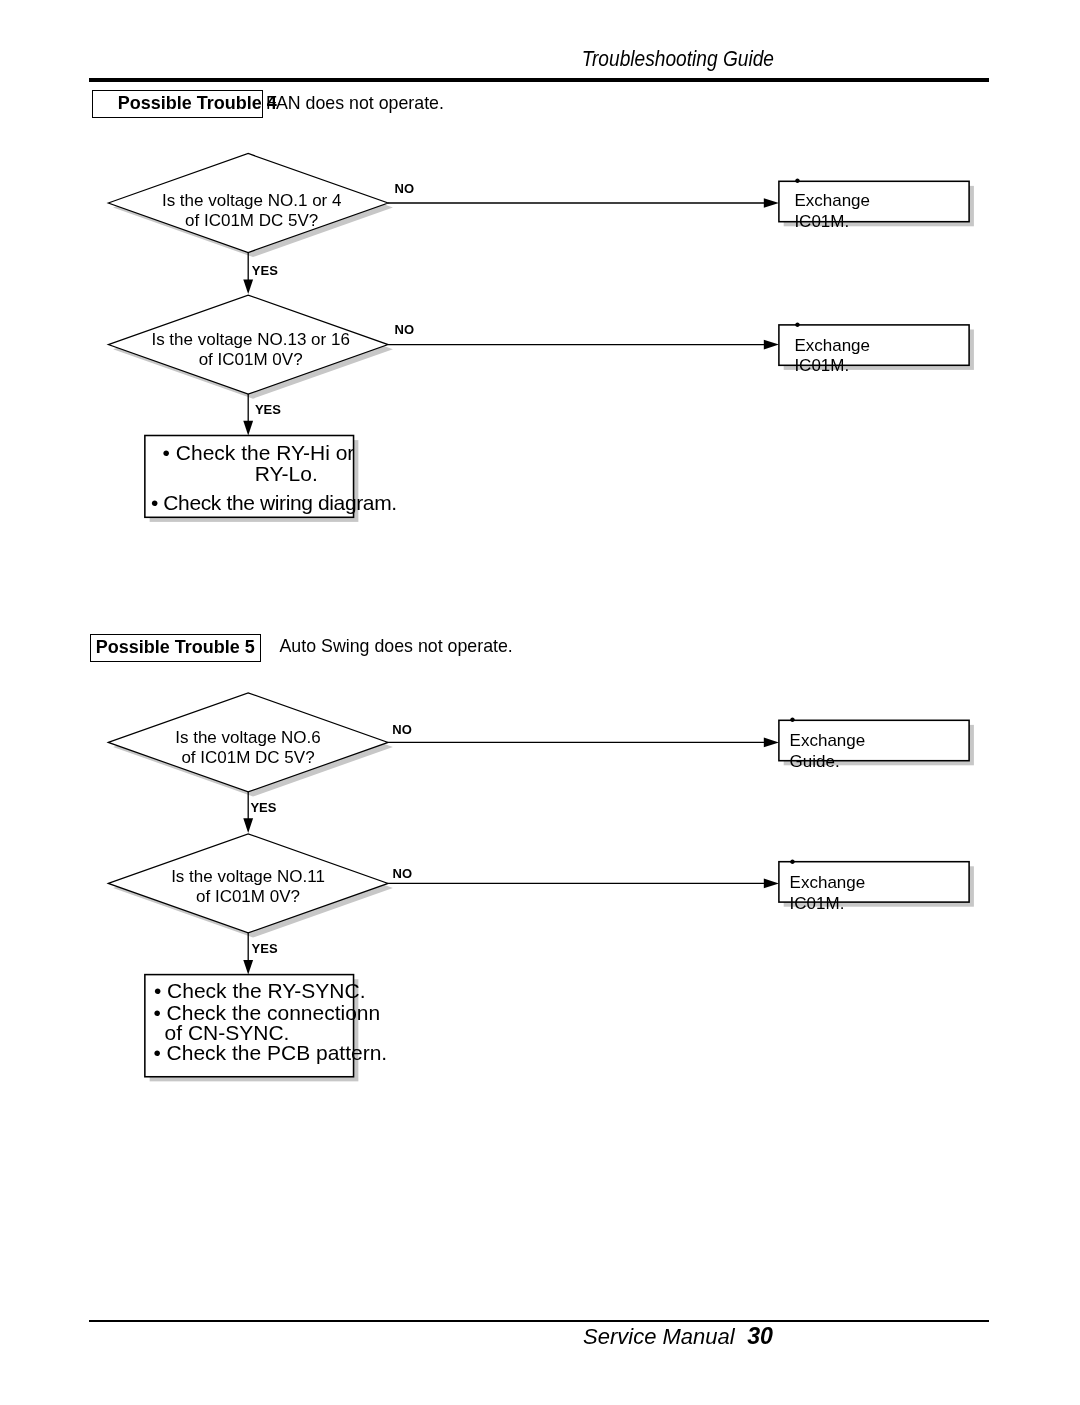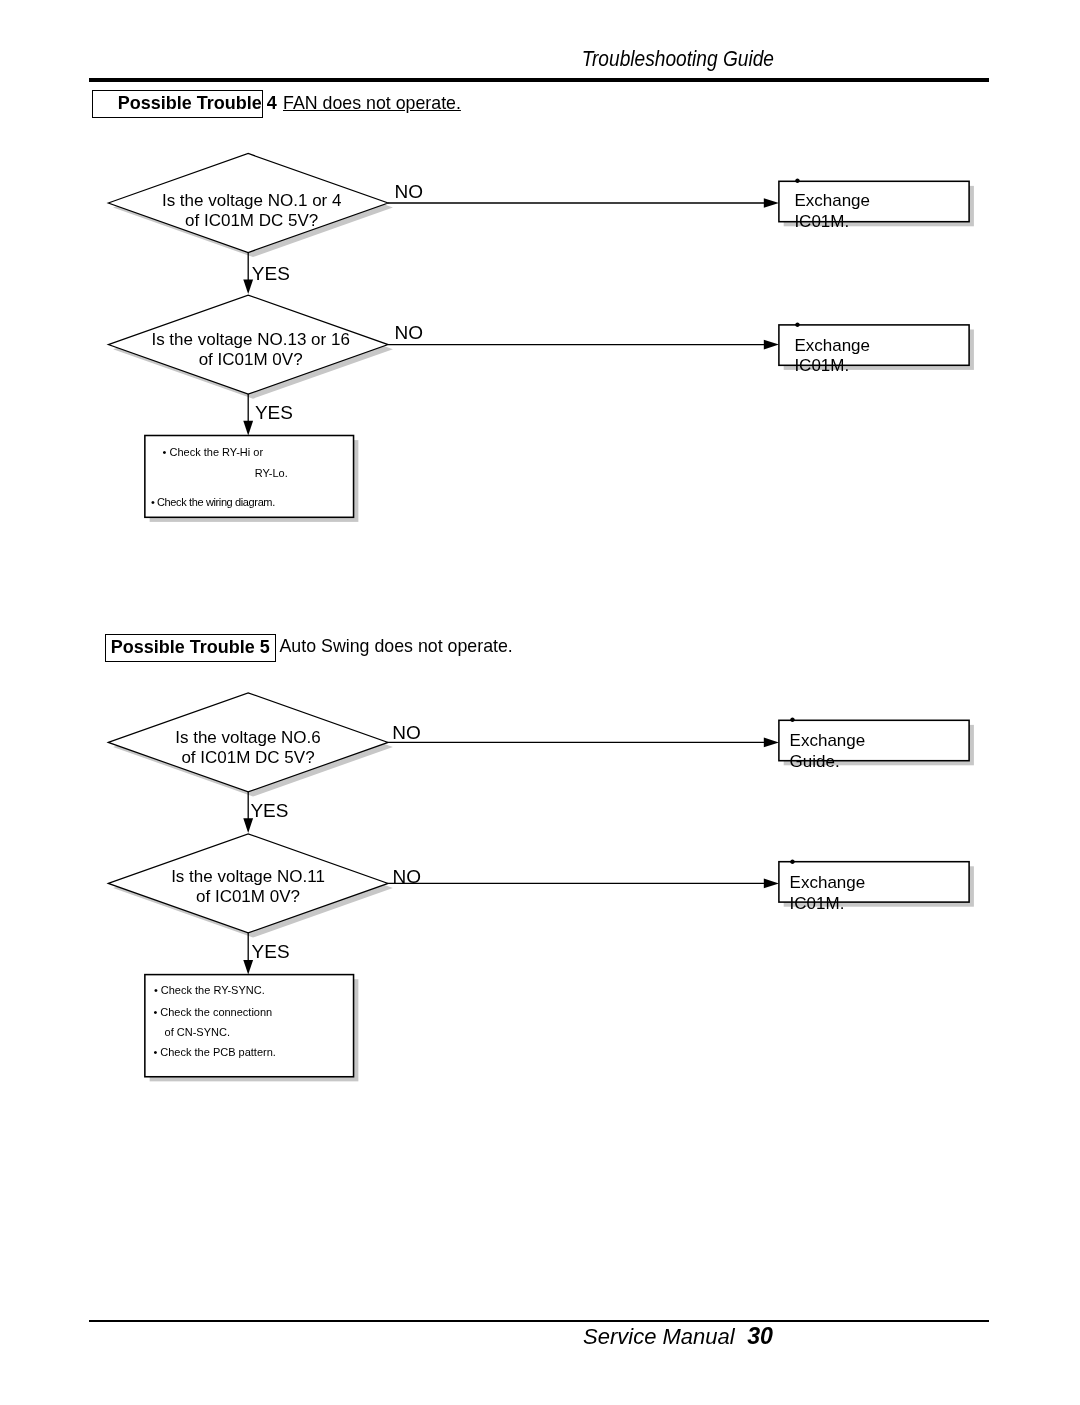--- a/index.html
+++ b/index.html
@@ -22,36 +22,36 @@
   .badge{position:absolute;border:1.6px solid #000;box-sizing:border-box;
          font-weight:bold;font-size:18px;line-height:1;white-space:nowrap;
          display:flex;align-items:center;justify-content:center;padding-bottom:2px;}
   .caption{position:absolute;font-size:17.8px;line-height:1;white-space:nowrap;}
 
   
   .dtext{position:absolute;text-align:center;font-size:17px;line-height:19.7px;
          white-space:nowrap;}
   .btext{position:absolute;font-size:17px;line-height:20.7px;
          display:flex;flex-direction:column;justify-content:center;padding-bottom:1px;}
-  .edge-label{position:absolute;font-size:19px;line-height:1;white-space:nowrap;}
+  .edge-label{position:absolute;font-size:13px;line-height:1;white-space:nowrap;font-weight:bold;}
 
   svg.chart{position:absolute;left:0;top:0;overflow:visible;}
 
-  .blist .ln{position:absolute;font-size:11px;line-height:17px;white-space:nowrap;}
+  .blist .ln{position:absolute;font-size:21px;line-height:17px;white-space:nowrap;}
 </style>
 </head>
 <body>
 
 <div class="page">
 
   <div class="runhead">Troubleshooting Guide</div>
   <div class="rule-top"></div>
 
   <div class="badge" style="left:92.3px;top:90px;width:170.7px;height:28.2px;padding-left:39px;">Possible Trouble 4</div>
-  <div class="caption" style="left:283px;top:94.6px;text-decoration:underline;">FAN does not operate.</div>
+  <div class="caption" style="left:266px;top:94.6px;">FAN does not operate.</div>
 
   <svg class="chart" width="1080" height="1405" viewBox="0 0 1080 1405" aria-hidden="true">
     <g id="gfx">
         <polygon points="113.09999999999998,207.6 253,158.1 392.90000000000003,207.6 253,257.1" fill="#c7c7c7" stroke="none"></polygon>
         <polygon points="108.29999999999998,203 248.2,153.5 388.1,203 248.2,252.5" fill="#fff" stroke="#000" stroke-width="1.2"></polygon>
         <rect x="783.6999999999999" y="185.9" width="190.2" height="40.4" fill="#c7c7c7"></rect>
         <rect x="778.9" y="181.3" width="190.2" height="40.4" fill="#fff" stroke="#000" stroke-width="1.55"></rect>
         <line x1="388.1" y1="203" x2="764.9" y2="203" stroke="#000" stroke-width="1.3"></line>
         <polygon points="778.9,203 763.8,198.2 763.8,207.8" fill="#000"></polygon>
         <line x1="248.2" y1="252.5" x2="248.2" y2="281.1" stroke="#000" stroke-width="1.3"></line>
@@ -117,19 +117,19 @@
      <div class="ln" style="left:153.9px;top:982.3px;">• Check the RY-SYNC.</div>
      <div class="ln" style="left:153.4px;top:1003.7px;">• Check the connectionn</div>
      <div class="ln" style="left:164.6px;top:1024.1px;">of CN-SYNC.</div>
      <div class="ln" style="left:153.4px;top:1044.1px;">• Check the PCB pattern.</div>
   </div>
   <div class="edge-label" style="left:392.3px;top:722.7px;">NO</div>
   <div class="edge-label" style="left:250.4px;top:800.6px;">YES</div>
   <div class="edge-label" style="left:392.5px;top:866.7px;">NO</div>
   <div class="edge-label" style="left:251.6px;top:942.3px;">YES</div>
 
-  <div class="badge" style="left:105px;top:633.8px;width:170.7px;height:28.2px;text-align:center;">Possible Trouble 5</div>
+  <div class="badge" style="left:90px;top:633.8px;width:170.7px;height:28.2px;text-align:center;">Possible Trouble 5</div>
   <div class="caption" style="left:279.5px;top:638.4px;">Auto Swing does not operate.</div>
 
   <div class="rule-bot"></div>
   <div class="runfoot"><span>Service Manual</span><span class="pg">30</span></div>
 
 </div>
 
 </body></html>

